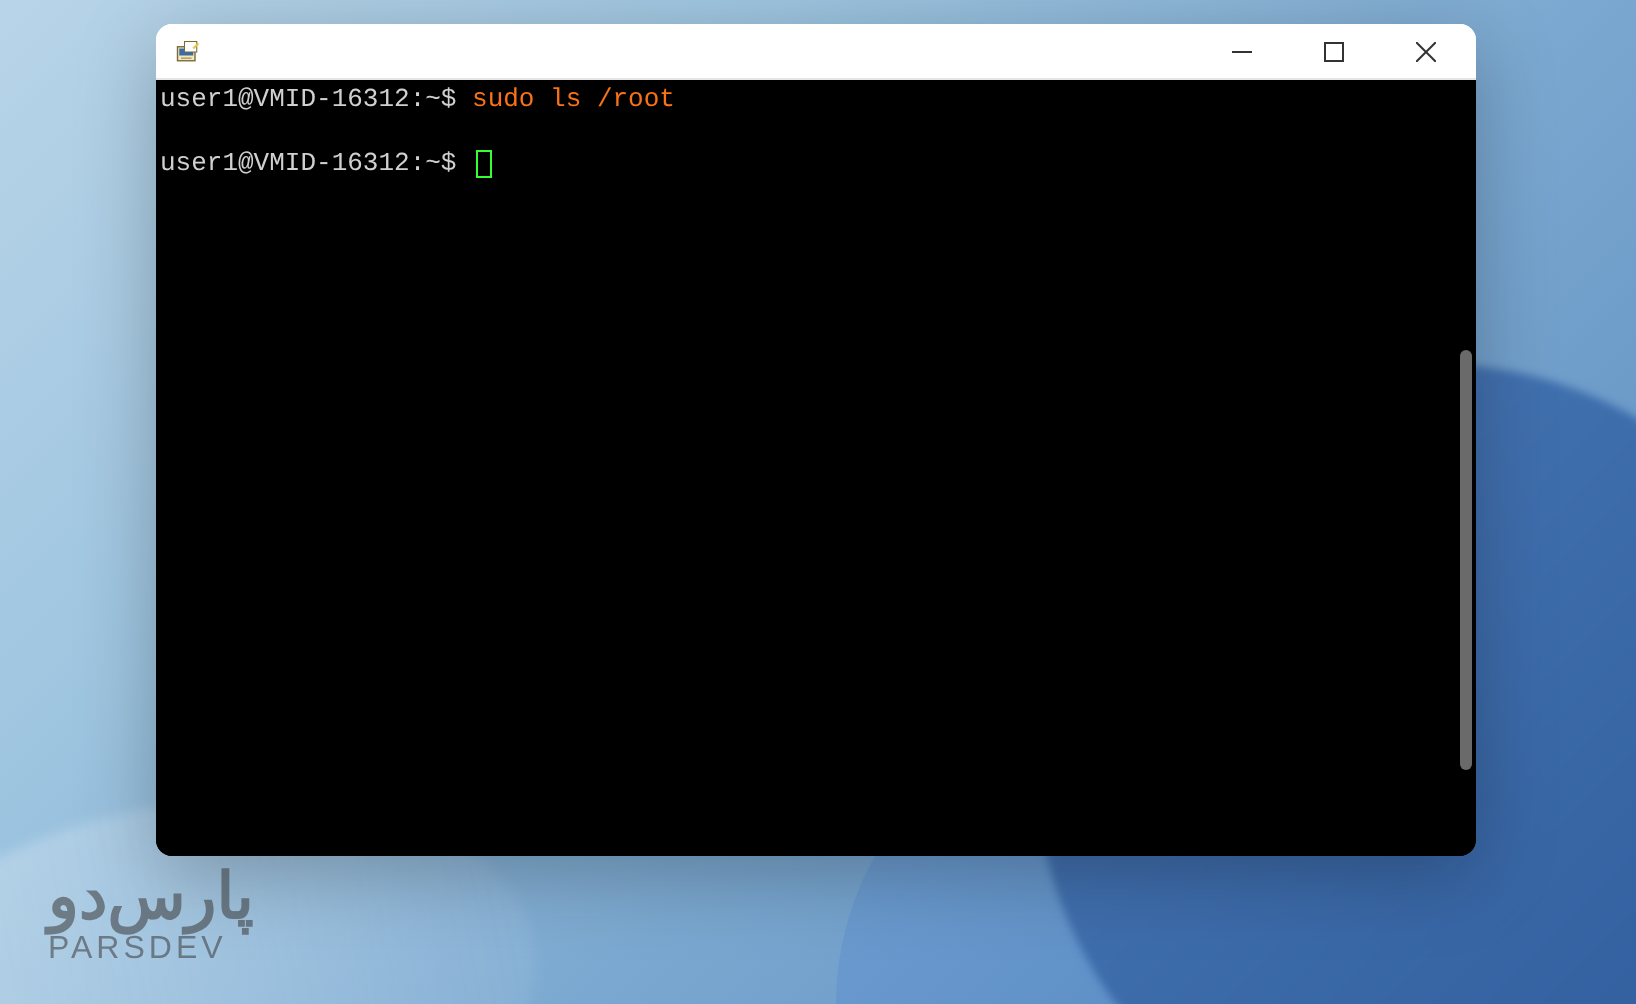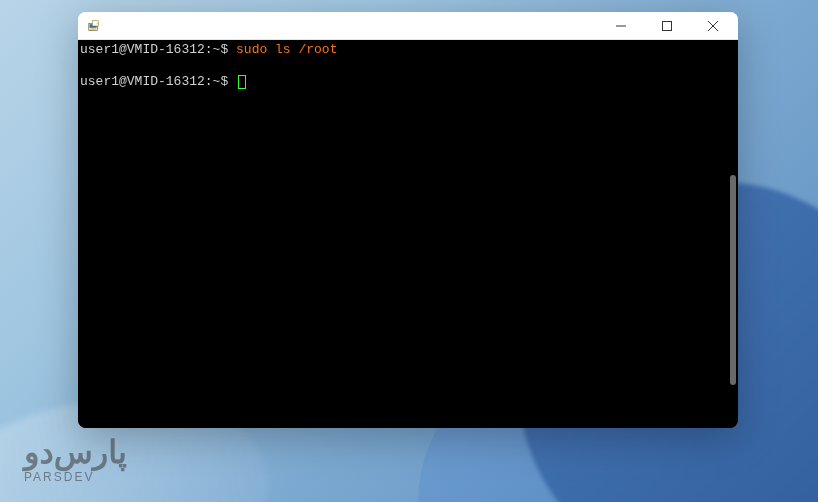--- a/index.html
+++ b/index.html
@@ -152,21 +152,21 @@
     opacity: 0.55;
   }
   .watermark-main {
     font-size: 32px;
     font-weight: 700;
     letter-spacing: -1px;
     direction: rtl;
     line-height: 1;
   }
   .watermark-sub {
-    font-size: 12px;
+    font-size: 16px;
     letter-spacing: 2px;
     margin-top: 2px;
   }
 </style>
 </head>
 <body>
 
 <div class="bg-shape3"></div>
 <div class="bg-shape2"></div>
 <div class="bg-shape1"></div>

